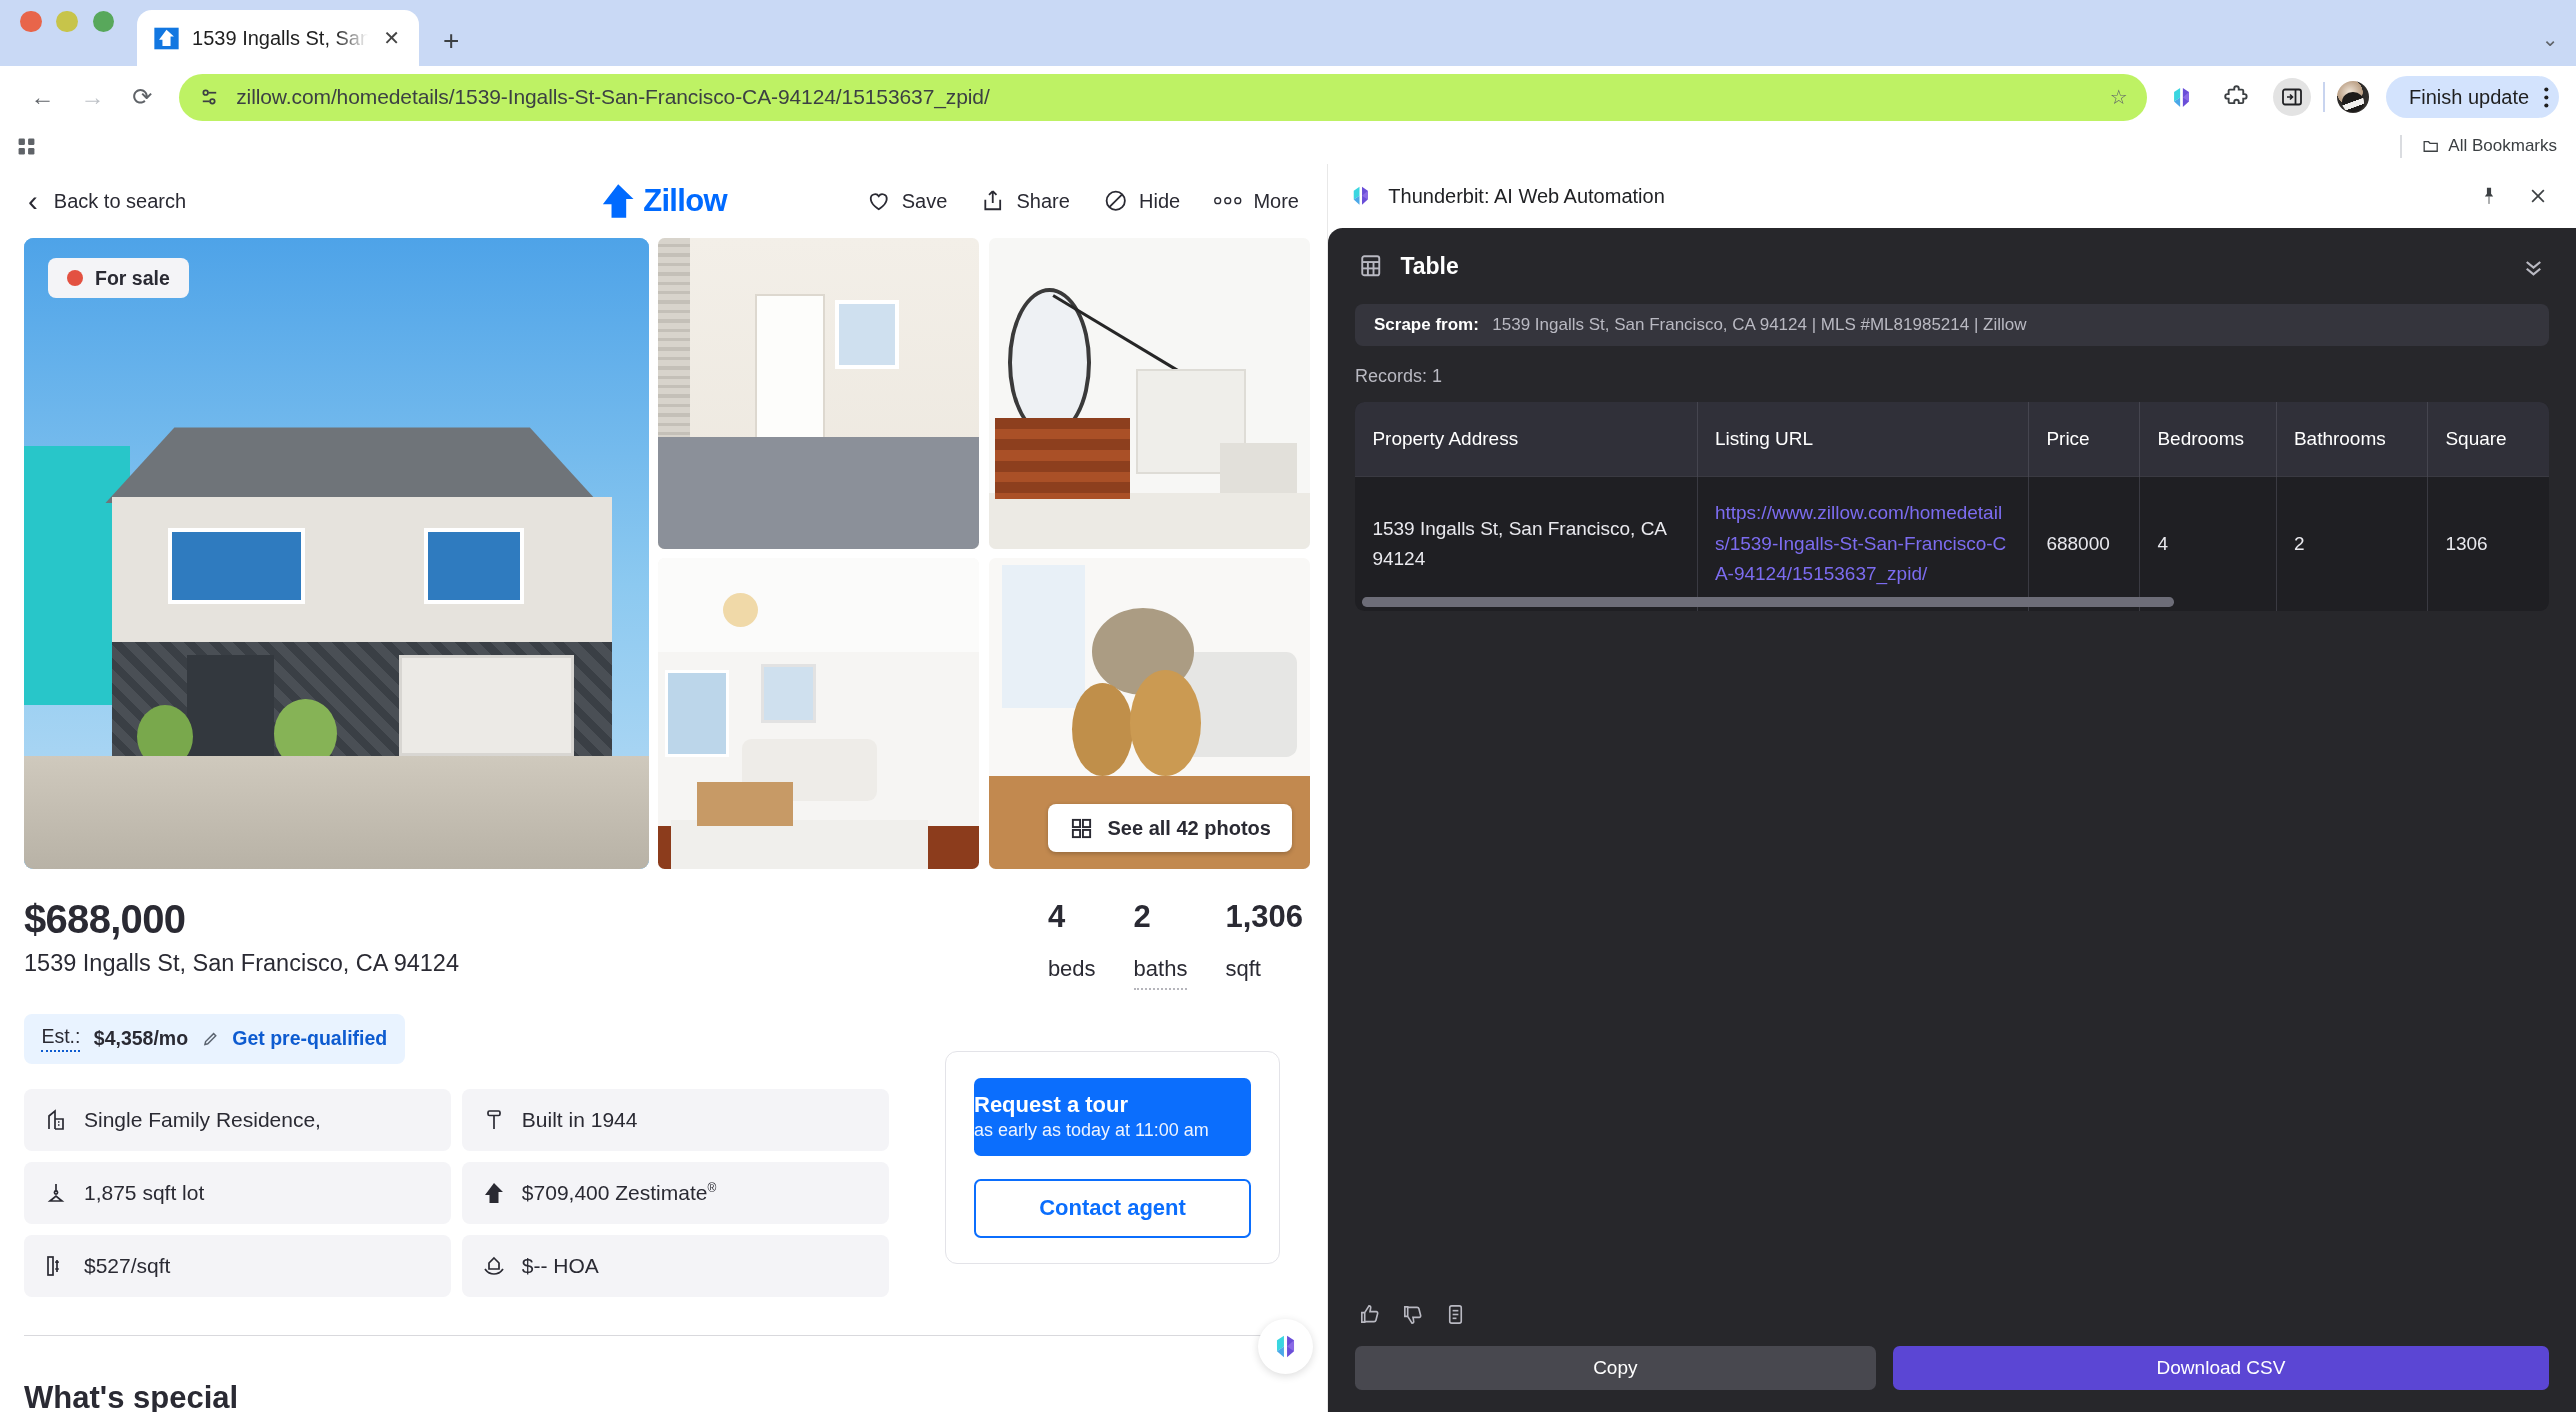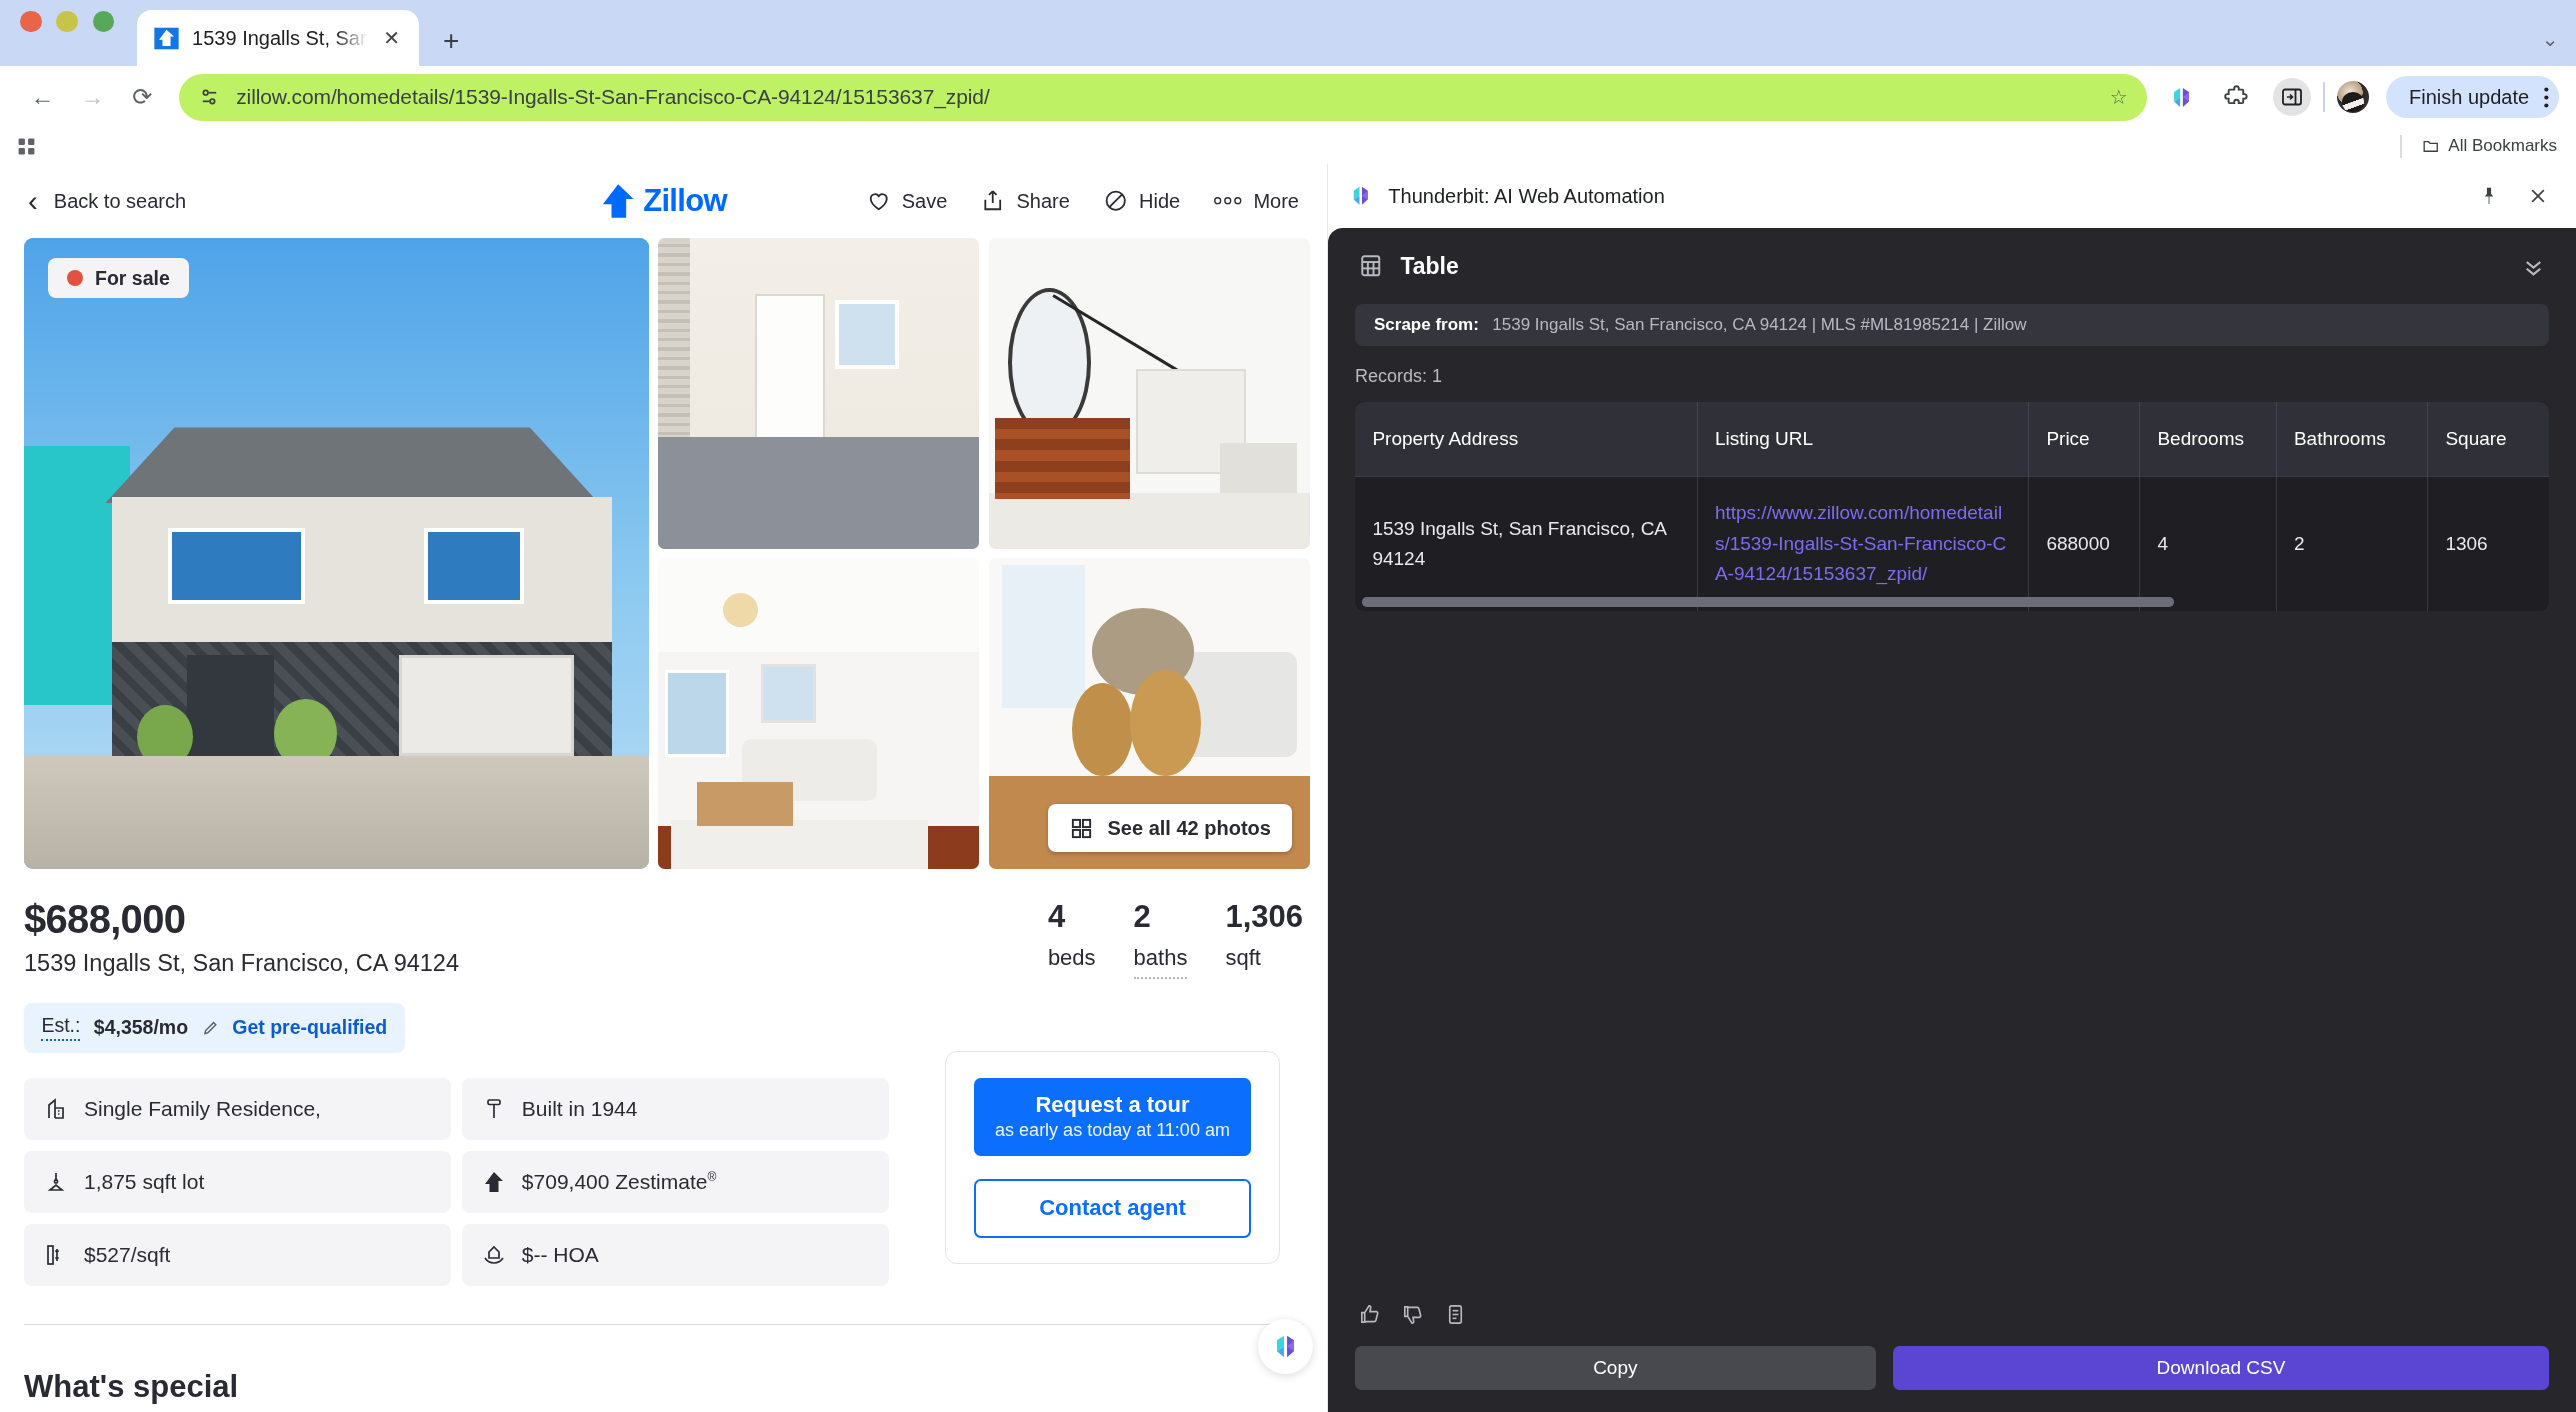--- a/index.html
+++ b/index.html
@@ -231,21 +231,21 @@
   .vase-wood { position:absolute; left:0; right:0; bottom:0; height:30%; background:#c2894f; }
 
   
   .summary { padding: 28px 24px 0 24px; display: flex; align-items: flex-start; }
   .sum-left { flex: 1; }
   .price { font-size: 40px; font-weight: bold; color: #2a2a33; letter-spacing: -0.7px; }
   .addr { font-size: 23.5px; color: #2a2a33; margin-top: 8px; }
   .sum-stats { display: flex; align-items: flex-start; gap: 0; padding-top: 2.7px; }
   .stat { text-align: left; margin-left: 38px; }
   .stat-num { font-size: 31px; font-weight: bold; color: #2a2a33; line-height: 1.12; }
-  .stat-lbl { font-size: 22px; color: #2a2a33; margin-top: 11px; }
+  .stat-lbl { font-size: 22px; color: #2a2a33; margin-top: 22px; }
   .stat-lbl.dotted { border-bottom: 2px dotted #b5b5bb; display: inline-block; padding-bottom: 5.4px; }
 
   .est-pill {
     margin: 24px 24px 0 24px;
     background: #e9f3ff;
     border-radius: 8px;
     height: 50px;
     display: inline-flex; align-items: center; gap: 13.4px;
     padding: 0 17.4px;
   }
@@ -283,21 +283,21 @@
     width: 335px;
     border: 1.3px solid #e3e3e8;
     border-radius: 12px;
     padding: 25.5px 28px;
     background: #fff;
   }
   .btn-tour {
     background: #0d6efd; background: #0b6efd;
     border-radius: 6.7px;
     height: 78px;
-    display: flex; flex-direction: column; align-items: center; justify-content: center;
+    display: flex; flex-direction: column; align-items: flex-start; justify-content: center;
     gap: 2.7px;
   }
   .btn-tour b { font-size: 22px; color: #fff; }
   .btn-tour small { font-size: 18px; color: #eef4ff; }
   .btn-contact {
     margin-top: 23px;
     border: 2px solid #0b6efd;
     border-radius: 6.7px;
     height: 59px;
     display: flex; align-items: center; justify-content: center;

